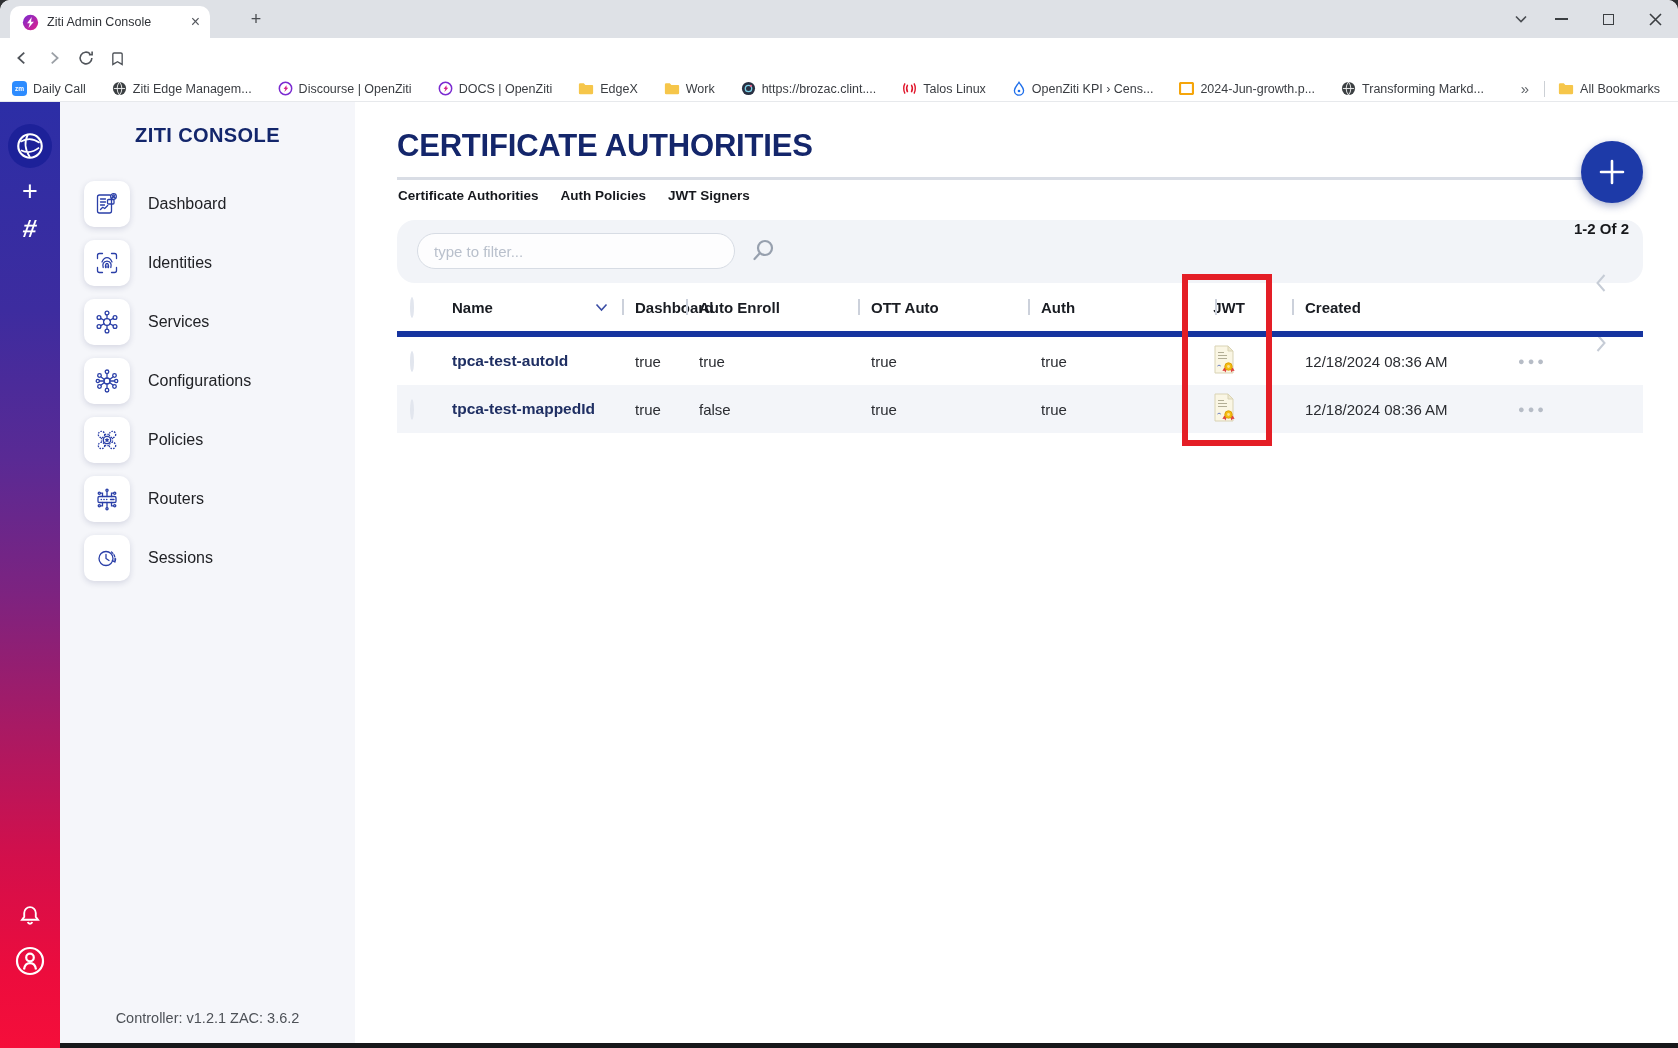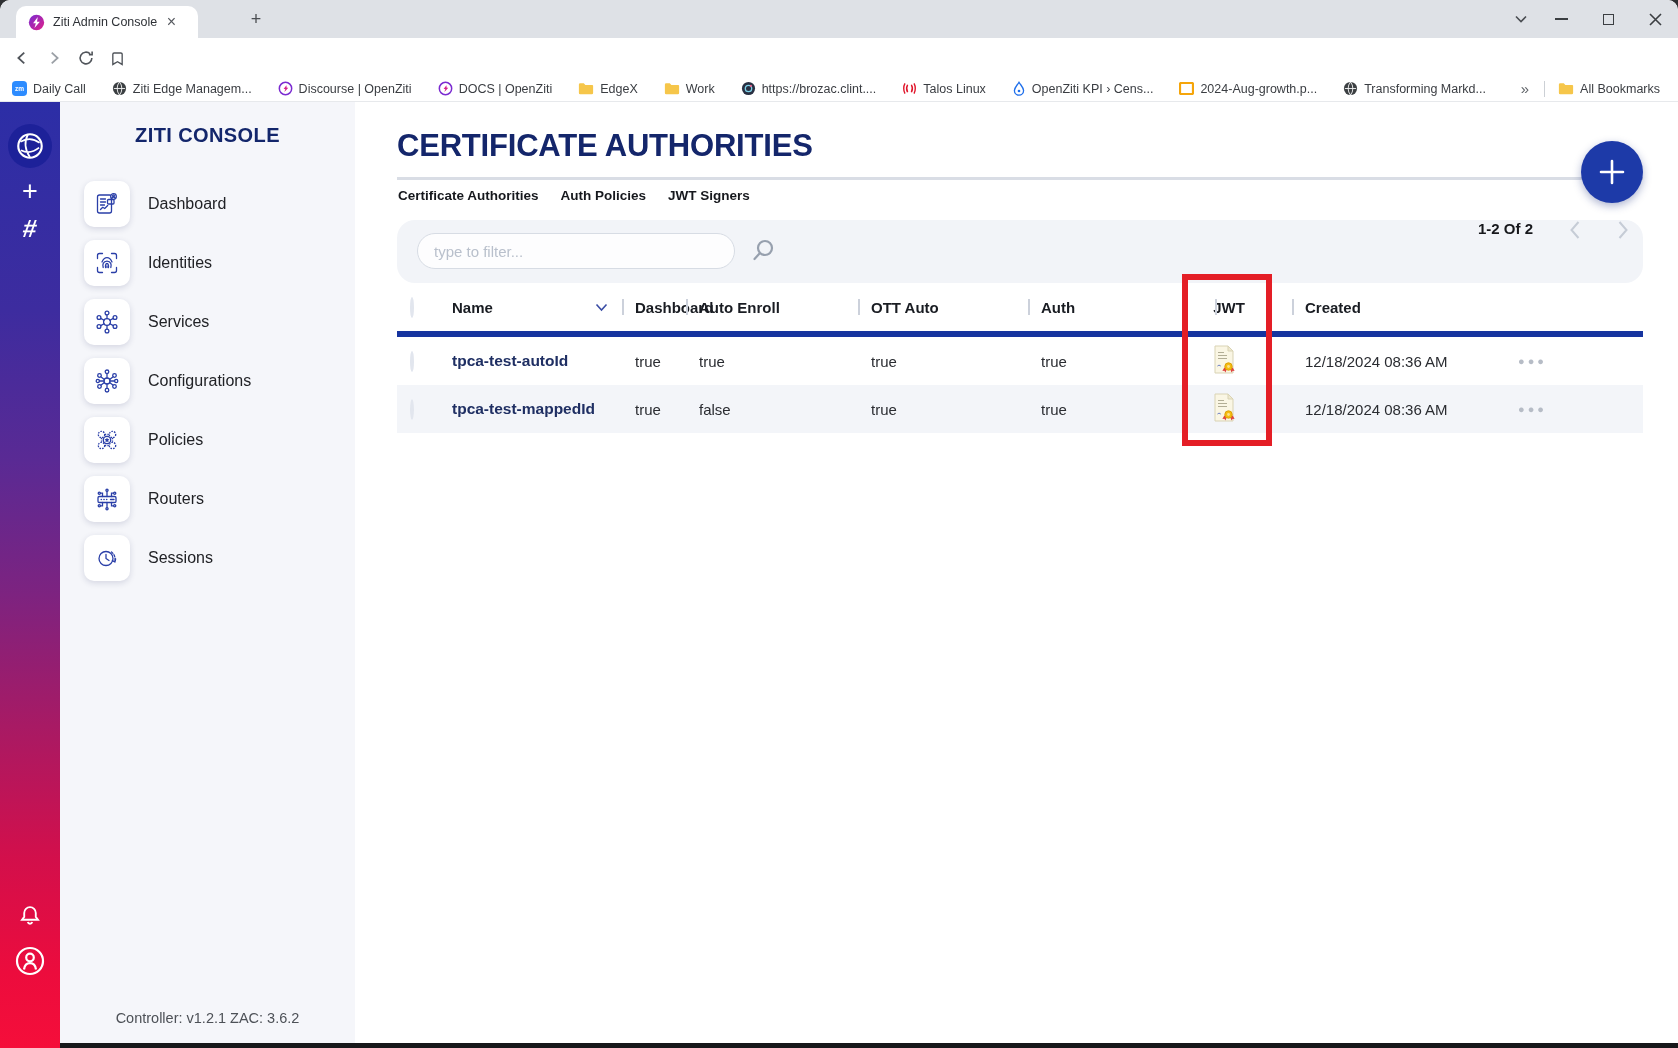--- a/index.html
+++ b/index.html
@@ -2,21 +2,21 @@
 <html><head>
 <meta charset="utf-8">
 <style>
   * { margin:0; padding:0; box-sizing:border-box; }
   html,body { background:#2e3033; }
   body { font-family:"Liberation Sans", sans-serif; }
   .window { position:relative; width:1678px; height:1048px; background:#fff; overflow:hidden; border-radius:10px 10px 0 0; }
 
   
   .titlebar { position:absolute; top:0; left:0; right:0; height:38px; background:#dee1e6; border-radius:10px 10px 0 0; }
-  .tab { position:absolute; left:16px; top:6px; width:182px; height:32px; background:#fff; border-radius:10px 10px 0 0; display:flex; align-items:center; padding:0 22px 0 12px; gap:8px; }
+  .tab { position:absolute; left:10px; top:6px; width:200px; height:32px; background:#fff; border-radius:10px 10px 0 0; display:flex; align-items:center; padding:0 10px 0 12px; gap:8px; }
   .tab-title { flex:1; font-size:12.5px; color:#2f3237; white-space:nowrap; overflow:hidden; }
   .tab-close { color:#55585e; font-size:16px; line-height:1; cursor:default; }
   .newtab { position:absolute; left:247px; top:10px; width:18px; height:18px; color:#4a4d52; font-size:18px; line-height:18px; text-align:center; }
   .winbtn { position:absolute; top:9px; width:30px; height:20px; display:flex; align-items:center; justify-content:center; }
   .bm-sep { width:1px; height:16px; background:#ccd0d5; margin:0 13px; }
 
   .toolbar { position:absolute; top:38px; left:0; right:0; height:38px; background:#fff; }
   .navbtn { position:absolute; top:8px; width:24px; height:24px; display:flex; align-items:center; justify-content:center; }
   .addr { position:absolute; left:130px; top:43px; width:1272px; height:29px; background:#eef1f4; border-radius:15px; display:flex; align-items:center; padding:0 10px 0 12px; }
   .url { font-size:13.5px; color:#24262b; margin-left:10px; flex:1; white-space:nowrap; overflow:hidden; }
@@ -57,21 +57,21 @@
   .fab { position:absolute; left:1226px; top:39px; width:62px; height:62px; border-radius:50%; background:#1d3aa8; box-shadow:0 3px 8px rgba(20,40,120,.35); display:flex; align-items:center; justify-content:center; z-index:5; cursor:pointer; }
   .tabs { position:absolute; left:43px; top:86px; display:flex; gap:22px; font-size:13.5px; color:#16181d; }
   .ptab { font-weight:600; cursor:pointer; }
   .ptab.active { font-weight:800; }
 
   .panel { position:absolute; left:42px; top:118px; width:1246px; height:63px; background:#f2f4f8; border-radius:18px; }
   .pill { position:absolute; left:20px; top:13px; width:318px; height:36px; border:1px solid #d7dce4; border-radius:18px; background:#fdfdfe; display:flex; align-items:center; padding:0 16px; }
   .pill input { border:none; outline:none; background:transparent; width:100%; font-size:15px; color:#7f1d1d; font-family:"Liberation Sans",sans-serif; }
   .pill input::placeholder { color:#b9c0cc; }
   .mag { position:absolute; left:352px; top:17px; }
-  .pag { position:absolute; right:14px; top:0; height:100%; display:flex; gap:36px; }
+  .pag { position:absolute; right:14px; top:0; height:100%; display:flex; align-items:center; gap:36px;flex-direction:column; }
   .pag-text { font-size:15px; font-weight:700; color:#17181c; }
 
   .table { position:absolute; left:42px; top:181px; width:1246px; }
   .grid { display:grid; grid-template-columns:55px 170px 64px 172px 170px 150px 92px 246px 1fr; align-items:center; height:48px; }
   .thead { font-size:15px; font-weight:700; color:#191c22; }
   .cell { position:relative; padding-left:13px; }
   .thead .sep::before { content:''; position:absolute; left:0; top:50%; transform:translateY(-50%); width:2px; height:16px; background:#ccd1db; }
   .thead .sep-in::before { left:12px; }
   .thead .sep-created::before { left:22px; }
   .cell-name { padding-left:0; display:flex; align-items:center; justify-content:space-between; padding-right:14px; }
@@ -276,21 +276,21 @@
       <svg width="14" height="15" viewBox="0 0 16 18">
           <path d="M8 1.5c2.5 4 5.5 6.5 5.5 10a5.5 5.5 0 11-11 0C2.5 8 5.5 5.5 8 1.5z" fill="none" stroke="#1f6feb" stroke-width="1.6"></path>
           <circle cx="8" cy="12" r="1.6" fill="#1f6feb"></circle>
         </svg>
       <span>OpenZiti KPI › Cens...</span>
     </div>
     <div class="bm">
       <svg width="15" height="13" viewBox="0 0 16 14">
           <rect x="1" y="1" width="14" height="12" rx="1.5" fill="#fff" stroke="#f5a50a" stroke-width="2.4"></rect>
         </svg>
-      <span>2024-Aug-growth.p...</span>
+      <span>2024-Jun-growth.p...</span>
     </div>
     <div class="bm">
       <svg width="15" height="15" viewBox="0 0 16 16">
           <circle cx="8" cy="8" r="7" fill="#3c4043"></circle>
           <path d="M2 8h12M8 1a11 11 0 010 14M8 1a11 11 0 000 14" stroke="#fff" stroke-width=".9" fill="none"></path>
         </svg>
       <span>Transforming Markd...</span>
     </div>
     <div class="bm-spacer"></div>
     <span class="bm-more">»</span>

